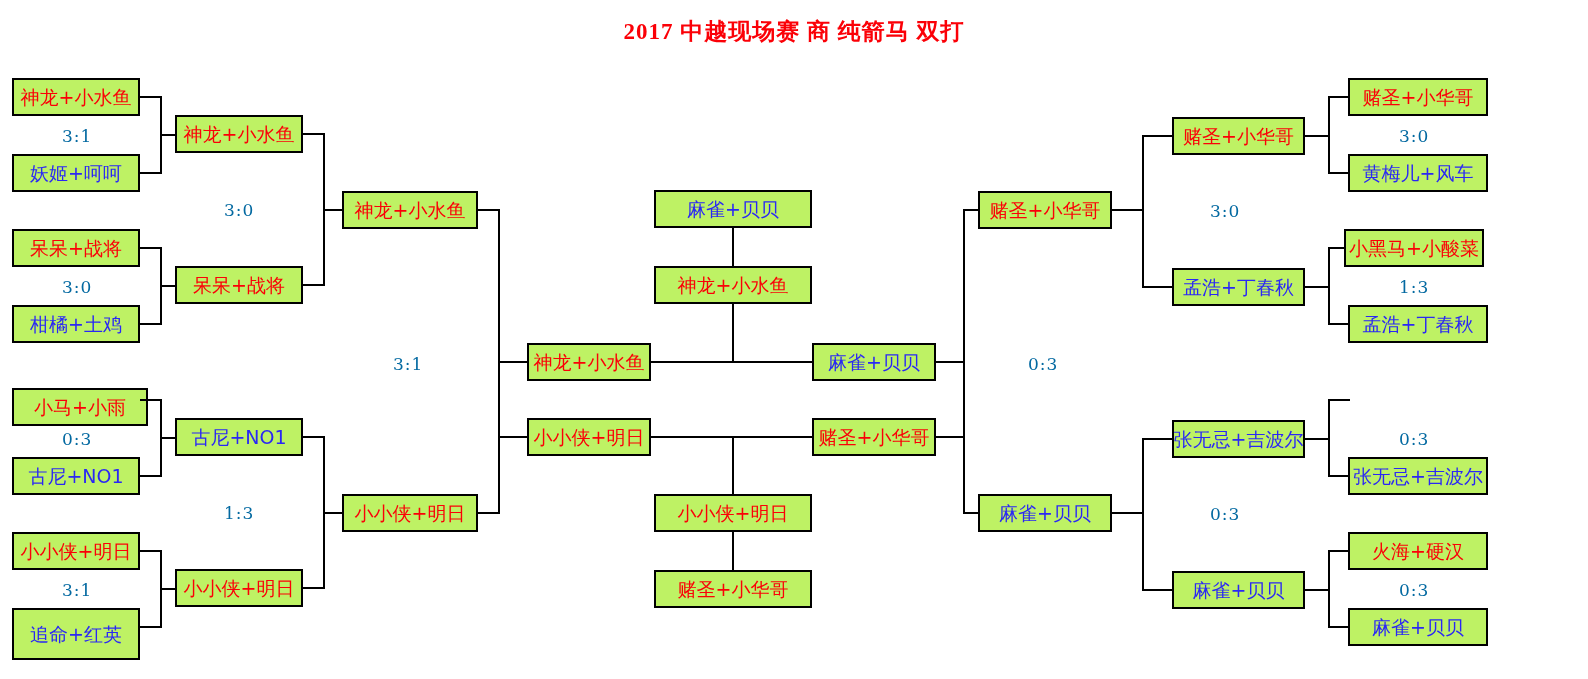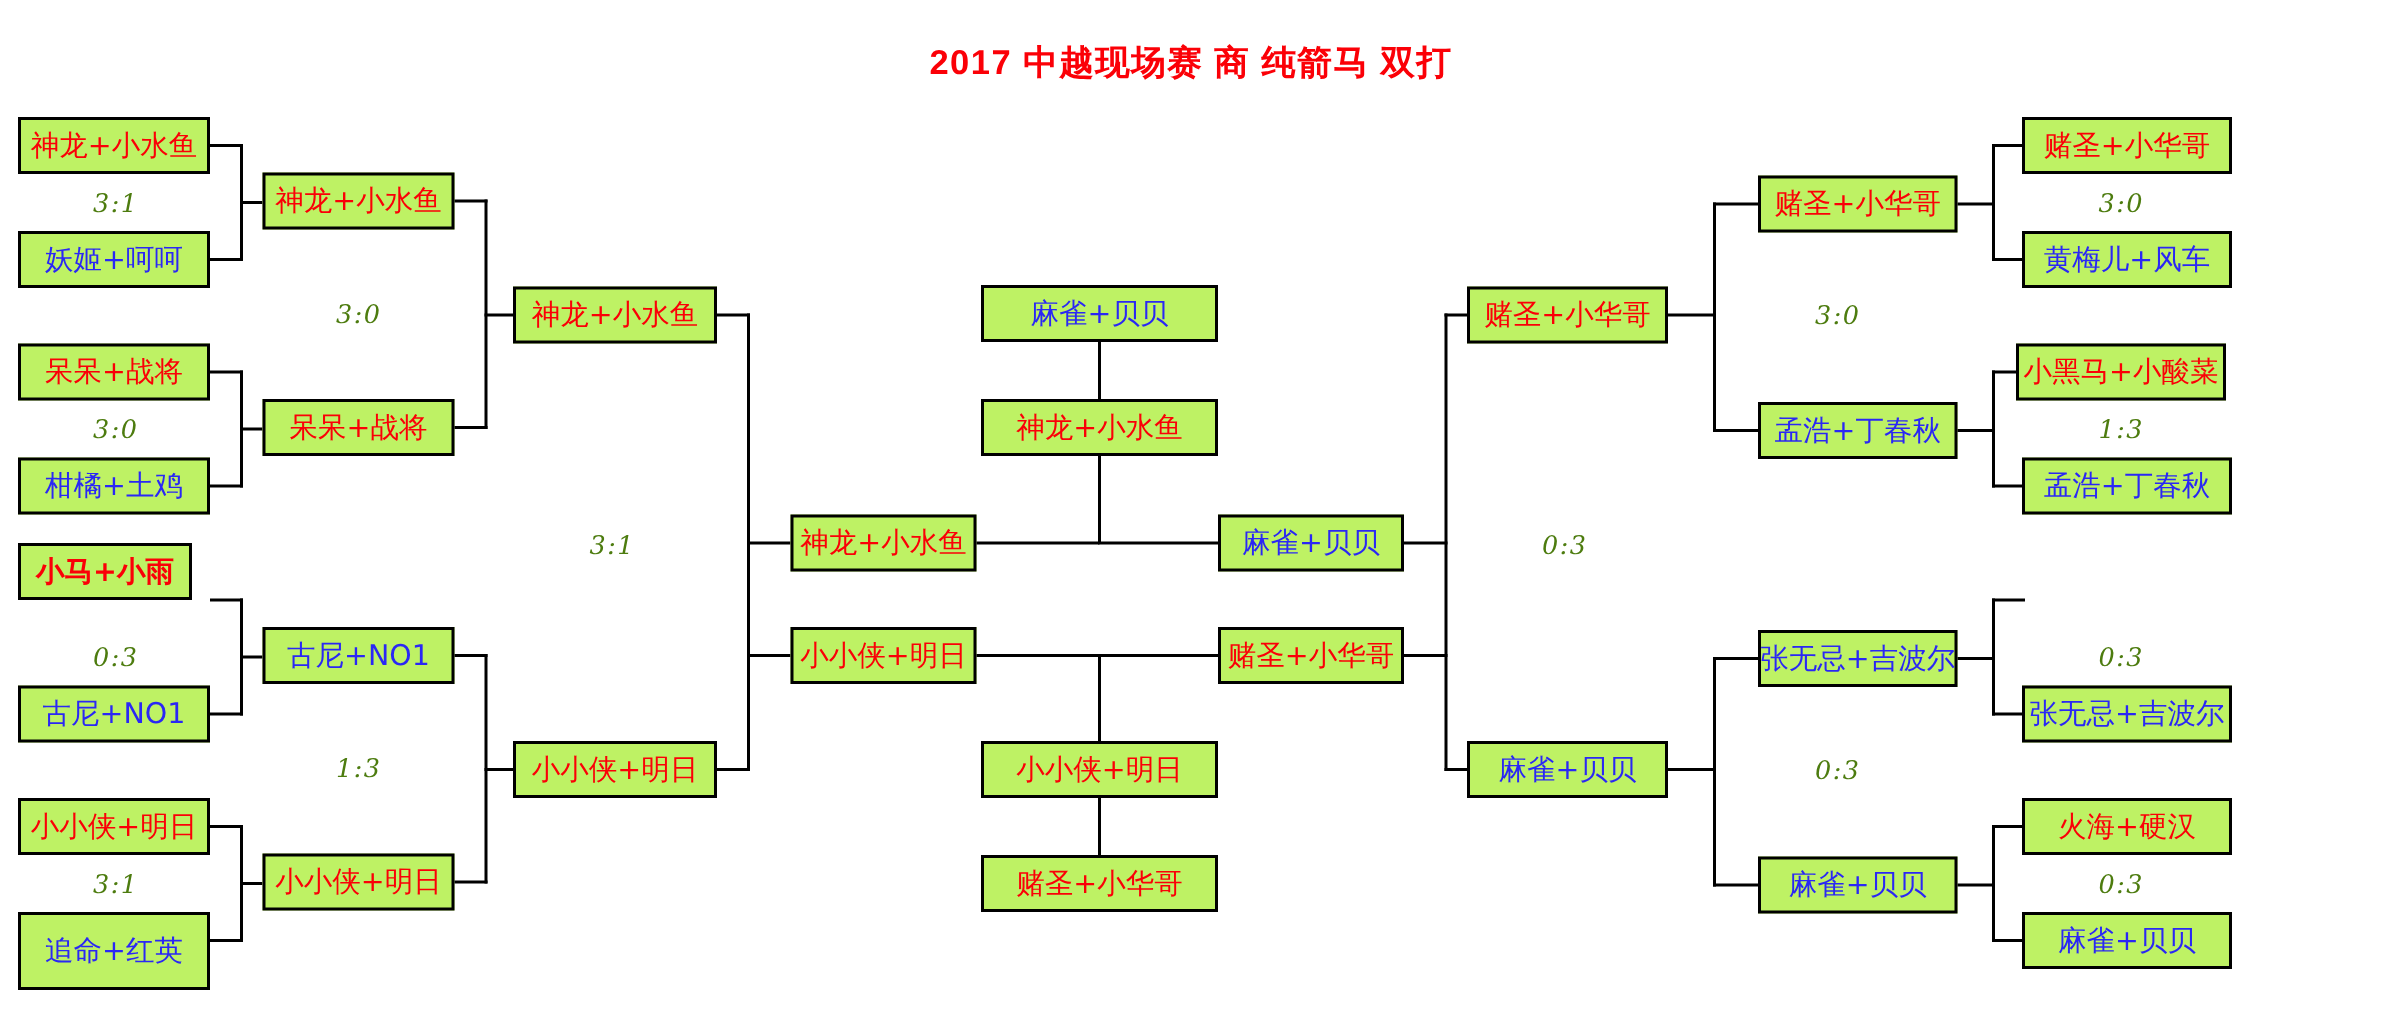--- a/index.html
+++ b/index.html
@@ -16,28 +16,28 @@
   }
   #bracket-root {
     position: absolute;
     left: 0; top: 0;
     width: 1588px;
     height: 679px;
   }
   #title {
     position: absolute;
     left: 0;
-    top: 26px;
+    top: 16px;
     width: 1588px;
     text-align: center;
     font-size: 23px;
     font-weight: bold;
     color: #fb0007;
     letter-spacing: 1px;
-    font-family: Liberation Sans, sans-serif;
+    font-family: Liberation Serif, serif;
     white-space: nowrap;
   }
   .box {
     position: absolute;
     box-sizing: border-box;
     border: 2px solid #000000;
     background: #bef264;
     display: flex;
     align-items: center;
     justify-content: center;
@@ -45,25 +45,24 @@
     line-height: 1;
     white-space: nowrap;
     overflow: hidden;
     font-family: "DejaVu Sans", "Liberation Sans", sans-serif;
   }
   .box.red  { color: #fb0007; }
   .box.blue { color: #2a27f5; }
   .score {
     position: absolute;
     font-size: 17px;
-    color: #4d7c0f;
+    color: #0369a1;
     white-space: nowrap;
     font-family: "DejaVu Serif", "Liberation Serif", serif;
     letter-spacing: 1px;
-    font-style: italic;
   }
   .ln {
     position: absolute;
     background: #000000;
   }
   .ln.h { height: 2px; }
   .ln.v { width: 2px; }
 </style>
 </head>
 <body>
@@ -73,21 +72,21 @@
   <div id="title">2017 中越现场赛 商 纯箭马 双打</div>
 
   <div class="box red" style="left:12px;  top:78px;  width:128px; height:38px;">神龙+小水鱼</div>
   <div class="box blue" style="left:12px;  top:154px; width:128px; height:38px;">妖姬+呵呵</div>
   <div class="score" style="left:62px;  top:126px;">3:1</div>
 
   <div class="box red" style="left:12px;  top:229px; width:128px; height:38px;">呆呆+战将</div>
   <div class="box blue" style="left:12px;  top:305px; width:128px; height:38px;">柑橘+土鸡</div>
   <div class="score" style="left:62px;  top:277px;">3:0</div>
 
-  <div class="box red" style="left:12px;  top:362px; width:116px; height:38px;font-weight:bold;">小马+小雨</div>
+  <div class="box red" style="left:12px;  top:388px; width:136px; height:38px;">小马+小雨</div>
   <div class="box blue" style="left:12px;  top:457px; width:128px; height:38px;">古尼+NO1</div>
   <div class="score" style="left:62px;  top:429px;">0:3</div>
 
   <div class="box red" style="left:12px;  top:532px; width:128px; height:38px;">小小侠+明日</div>
   <div class="box blue" style="left:12px;  top:608px; width:128px; height:52px;">追命+红英</div>
   <div class="score" style="left:62px;  top:580px;">3:1</div>
 
   <div class="ln h" style="left:140px; top:96px;  width:22px;"></div>
   <div class="ln h" style="left:140px; top:172px; width:22px;"></div>
   <div class="ln v" style="left:160px; top:96px;  height:78px;"></div>

